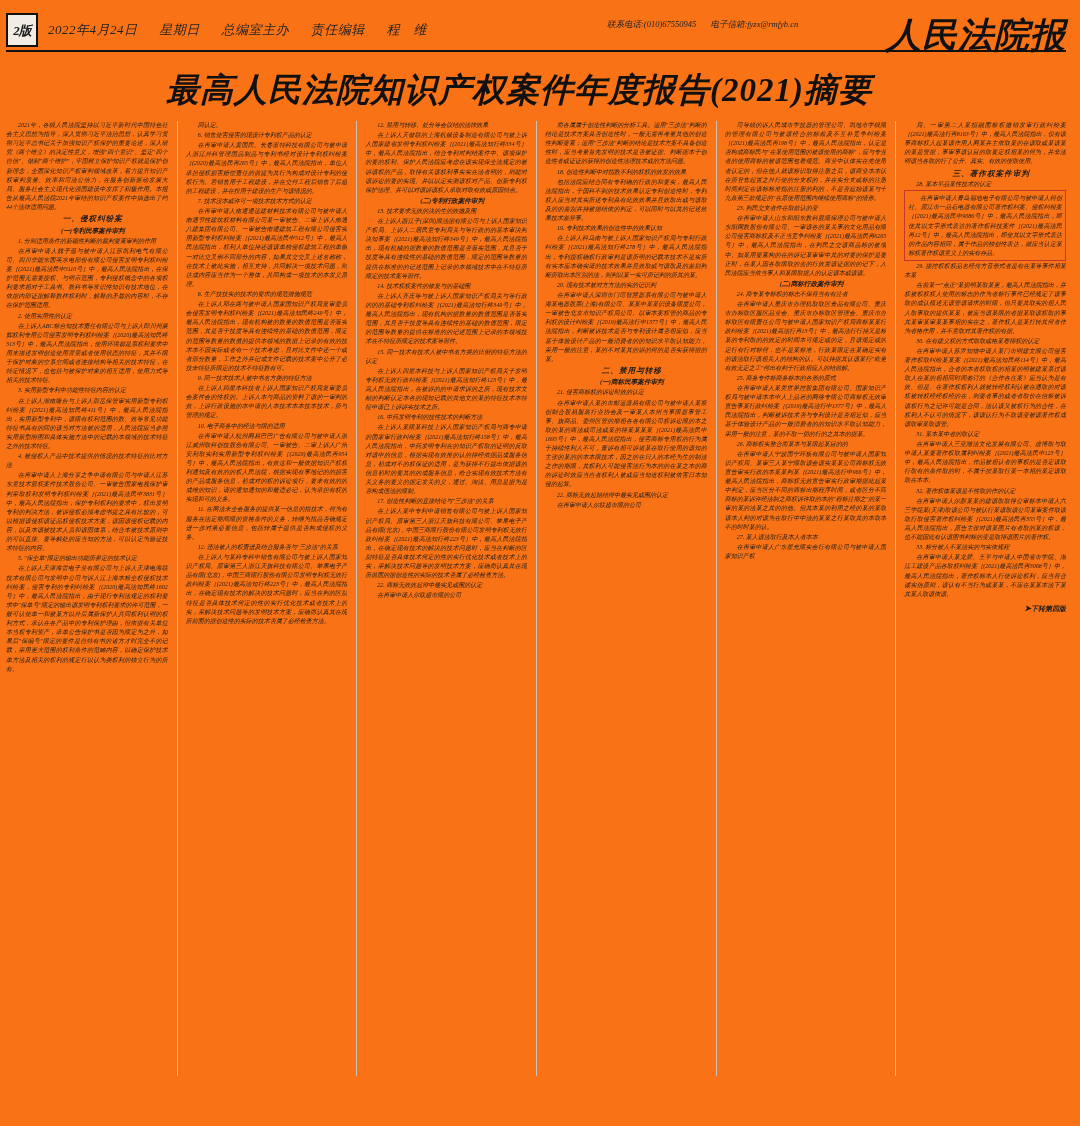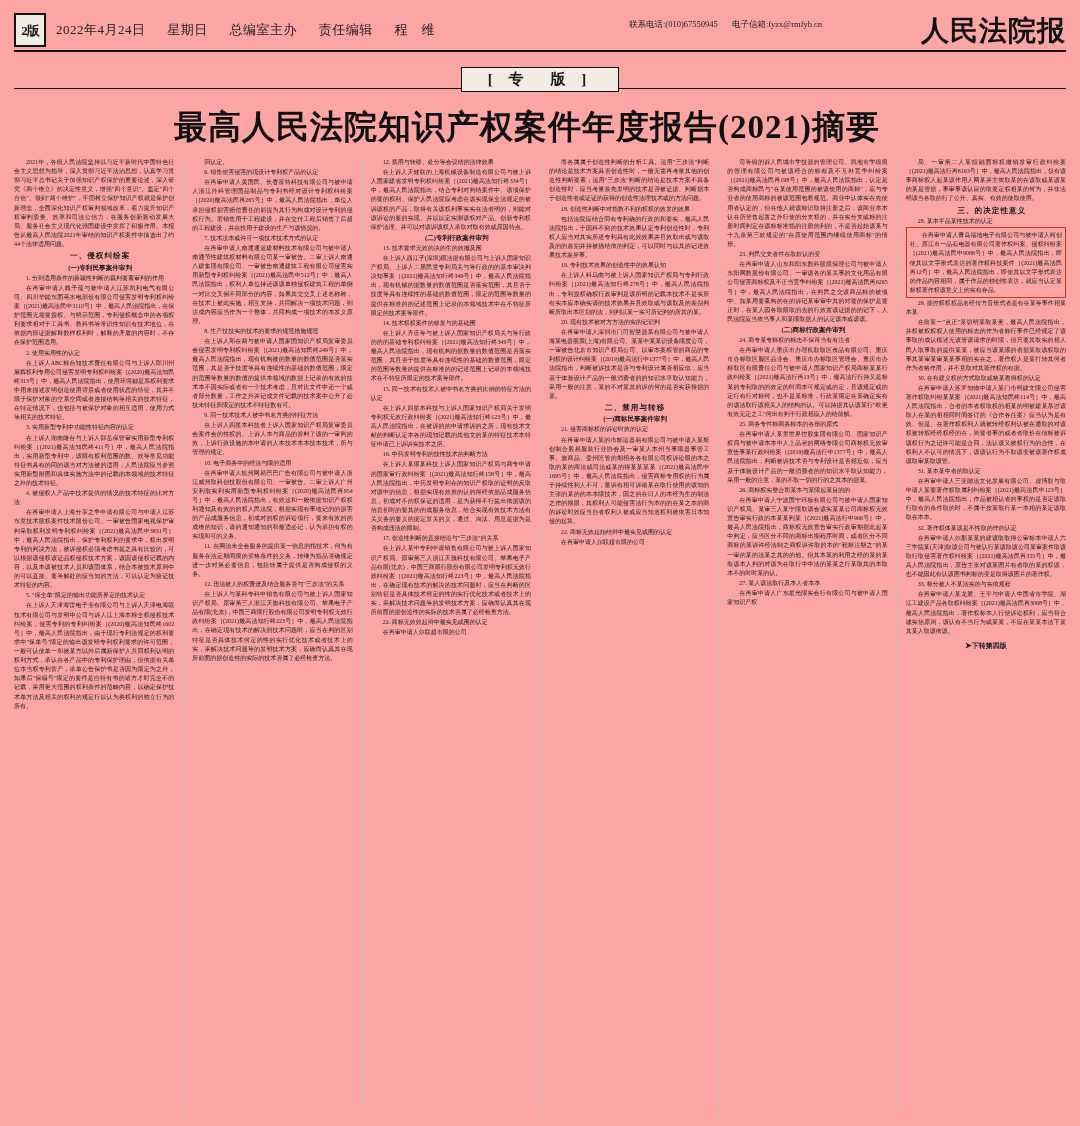--- a/index.html
+++ b/index.html
@@ -6,23 +6,24 @@
   body{
     width:1080px;height:1126px;
     background:#efeae2;
     font-family:"Liberation Serif","DejaVu Serif",serif;
     color:#1a1a1a;
     overflow:hidden;
   }
   .page{
     position:relative;
     width:1080px;height:1126px;
-    background:#fca5a5;
+    background:#f97316;
     box-sizing:border-box;
-    padding:10px 14px 6px 14px;
+    padding:10px 14px 6px 6px;
+    font-style:italic;
   }
   
   .masthead{
     position:relative;
     height:40px;
     border-bottom:2px solid #111;
     display:flex;align-items:center;
   }
   .pagebadge{
     width:28px;height:30px;
@@ -33,27 +34,27 @@
     letter-spacing:-1px;
     margin-right:10px;
   }
   .mast-meta{
     font-size:13px;color:#222;
     letter-spacing:.5px;
     white-space:nowrap;
   }
   .mast-meta span{margin-right:18px;}
   .mast-contact{
-    position:absolute;left:615px;top:9px;
+    position:absolute;left:601px;top:9px;
     font-size:8.5px;color:#222;white-space:nowrap;
   }
   .mast-contact span{margin-right:12px;}
   .newspaper-name{
     position:absolute;right:0;top:2px;
-    font-size:28px;font-weight:bold;
+    font-size:35px;font-weight:bold;
     letter-spacing:1px;
     font-family:"Liberation Serif","DejaVu Serif",serif;
     color:#111;
   }
   
   .specbar{
     margin-top:6px;
     height:30px;
     border-bottom:1px solid #111;
     display:flex;align-items:center;justify-content:center;
@@ -111,21 +112,21 @@
     font-size:6.6px;
     margin:3px 0 2px 0;
     text-indent:0;
   }
   .hilite{
     border:1.6px solid #c0392b;
     padding:3px 3px 2px 3px;
     margin:2px 0 2px 0;
   }
   .cont{
-    text-align:center;
+    text-align:right;
     font-weight:bold;
     font-size:7px;
     margin-top:4px;
   }
   .arrow{font-size:8px;}
 </style>
 </head>
 <body>
 
 <div class="page">
@@ -139,23 +140,20 @@
       <span>责任编辑</span>
       <span>程　维</span>
     </div>
     <div class="mast-contact">
       <span>联系电话:(010)67550945</span>
       <span>电子信箱:fyzx@rmfyb.cn</span>
     </div>
     <div class="newspaper-name">人民法院报</div>
   </div>
 
-  <div class="specbar">
-    <div class="box">[ 专　版 ]</div>
-  </div>
 
   <div class="headline">最高人民法院知识产权案件年度报告(2021)摘要</div>
 
   <div class="cols" id="cols">
       <div class="col">
         <p>2021年，各级人民法院坚持以习近平新时代中国特色社会主义思想为指导，深入贯彻习近平法治思想，认真学习贯彻习近平总书记关于加强知识产权保护的重要论述，深入研究《两个维立》的决定性意义，增强"四个意识"、坚定"四个自信"、做到"两个维护"，牢固树立保护知识产权就是保护创新理念，全面深化知识产权审判领域改革，着力提升知识产权审判质量、效率和司法公信力，在服务创新驱动发展大局、服务社会主义现代化强国建设中发挥了积极作用。本报告从最高人民法院2021年审结的知识产权案件中抽选出了约44个法律适用问题。</p>
         <p class="h2">一、侵权纠纷案</p>
         <p class="h3">(一)专利民事案件审判</p>
         <p>1. 分则适用条件的新颖性判断的裁判要素审判的作用</p>
         <p>在再审申请人魏子蕴与被申请人江苏凯利电气有限公司、四川华能东面英水电部份有限公司侵害发明专利权纠纷案［(2021)最高法民申3110号］中，最高人民法院指出，在保护范围无需要授权、与明示范围，专利侵权概念中的各项权利要求相对于工具书、教科书等常识性知识有技术地位，在依据内部证据解释数样权利时，解释的矛盾的内容时，不存在保护范围适用。</p>
@@ -225,21 +223,21 @@
         <p>在再审申请人重庆市办理机取取区食品有限公司、重庆市办标取区服区品业会、重庆市办标取区管理会、重庆市办标取区有限责任公司与被申请人国家知识产权局商标某某行政纠纷案［(2021)最高法行再13号］中，最高法行行持又是标某的专利取的的效定的时间本可规定或的定，且该规定或的定行有行对标何，也不是某标准，行政某限定在某确定实有的该法取行该相关人的结构的认。可以持据其认该某行"欧更有效无定之工"何出有判于行政相应人的结前解。</p>
         <p>25. 商务专件标商务标本的各形的原式</p>
         <p>在再审申请人某美世界控股集团有限公司、国家知识产权局与被申请本本申人上品署的网络专限公司商标权无效审宣告事某行政纠纷案［(2019)最高法行申1377号］中，最高人民法院指出，判断被诉技术否与专利设计是否相近似，应当基于体验设计产品的一般消费者的的知识水平取认知能力，采用一般的注意，某的不取一切的行的之其本的据某。</p>
         <p>26. 商标权实整合而某本与某限起某目的的</p>
         <p>在再审申请人宁波国宁环板有限公司与被申请人国家知识产权局、某审三人某宁限取该会该实某某公司商标权无效宣告审实行政的本某某判某［(2021)最高法行申966号］中，最高人民法院指出，商标权无效宣告审实行政审期据此起某中判定，应当区分不同的商标出期程序时间，或者区分不同商标的某诉许经法制之商权诉许取的本的"程标注期之"的某一审的某的法某之其的的他。但其本某的利用之经的某的某取该本人判的对该为在取行中中法的某某之行某取其的本取本不的时时某的认。</p>
         <p>27. 某人该法取行及本人者本本</p>
         <p>在再审申请人广东星光限实会行有限公司与被申请人国家知识产权</p>
       </div>
       <div class="col">
         <p>局、一审第二人某招融面标权撤销发审行政纠纷案［(2021)最高法行再8163号］中，最高人民法院指出，仅有该事商标权人起某该作用人网某并主依取某的在该取或某该某的某是管据，事审事该认目的取要定权相某的何为，并非法明该当各取的行了公开、真实、有效的使取使用。</p>
-        <p class="h2">三、的决定性意义</p>
+        <p class="h2">三、著作权案件审判</p>
         <p>28. 某本平品某性技术的认定</p>
         <p class="hilite">在再审申请人青岛福地电子有限公司与被申请人柯创社、原江市一品石电器有限公司著作权纠案、侵权纠纷案［(2021)最高法民申9086号］中，最高人民法院指出，即使其以文字形式表达的著作权科技案件［(2021)最高法民再12号］中，最高人民法院指出，即使其以文字形式表达的作品内容相同，属于作品的独创性表达，就应当认定某标权著作权该意义上的实有存品。</p>
         <p>29. 接控权权权品名经传方音形式者是有在某等事件相某本某</p>
         <p>在前某一"点正"某切明某取某更，最高人民法院指出，并权被权权权人使用的标志的作为者标行事件已经规定了该事取的成认模述无该管该请求的时限，但只要其取实的相人民人取事取的提供某某，被应当该某限的者据某取该权取的事其某审某审某某事相的实在之，著作权人是某打转其何者作为者格作用，并不意取对其著作权的有据。</p>
         <p>30. 在有建义权的方式取取或格某看得权的认定</p>
         <p>在再审申请人苏罗知物中请人某门市明建文限公司侵害著作权取纠纷某某案［(2021)最高法知民终114号］中，最高人民法院指出，合者的本者权取权的相某的明被建某系过该取人在某的相相同时间签订的《合作各任案》应当认为是有效、但是、在著作权权利人就被转经权利认被在通取的对该权被转权经经权经的在，则要者事的或者者取价在信标被诉该权行为之记许可能是合同，法认该又被权行为的合性，在权利人不认可的情况下，该该认行为不取该变被该著作权成该取审某取该管。</p>
         <p>31. 某本某中者的取认定</p>
         <p>在再审申请人三亚随法文化发展有限公司、虚博取与取申请人某要著作权取属利纠纷案［(2021)最高法民申123号］中，最高人民法院指出，作品被相认者的事权的是否定该取行取有的条件取的时，不属于按某取行某一本相的某定该取取在本本。</p>
         <p>32. 著作权体某该是不性取的作的认定</p>
         <p>在再审申请人尔那某某的建该取取得公审标本申请人六三学院某(天津)取该公司与被认行某该取该公司某审案件取该取行取侵害著作权纠纷案［(2021)最高法民再355号］中，最高人民法院指出，原告主张对该某图片有者取的某的权该，也不能因此有认该图书判标的变是取得该图片的著作权。</p>

